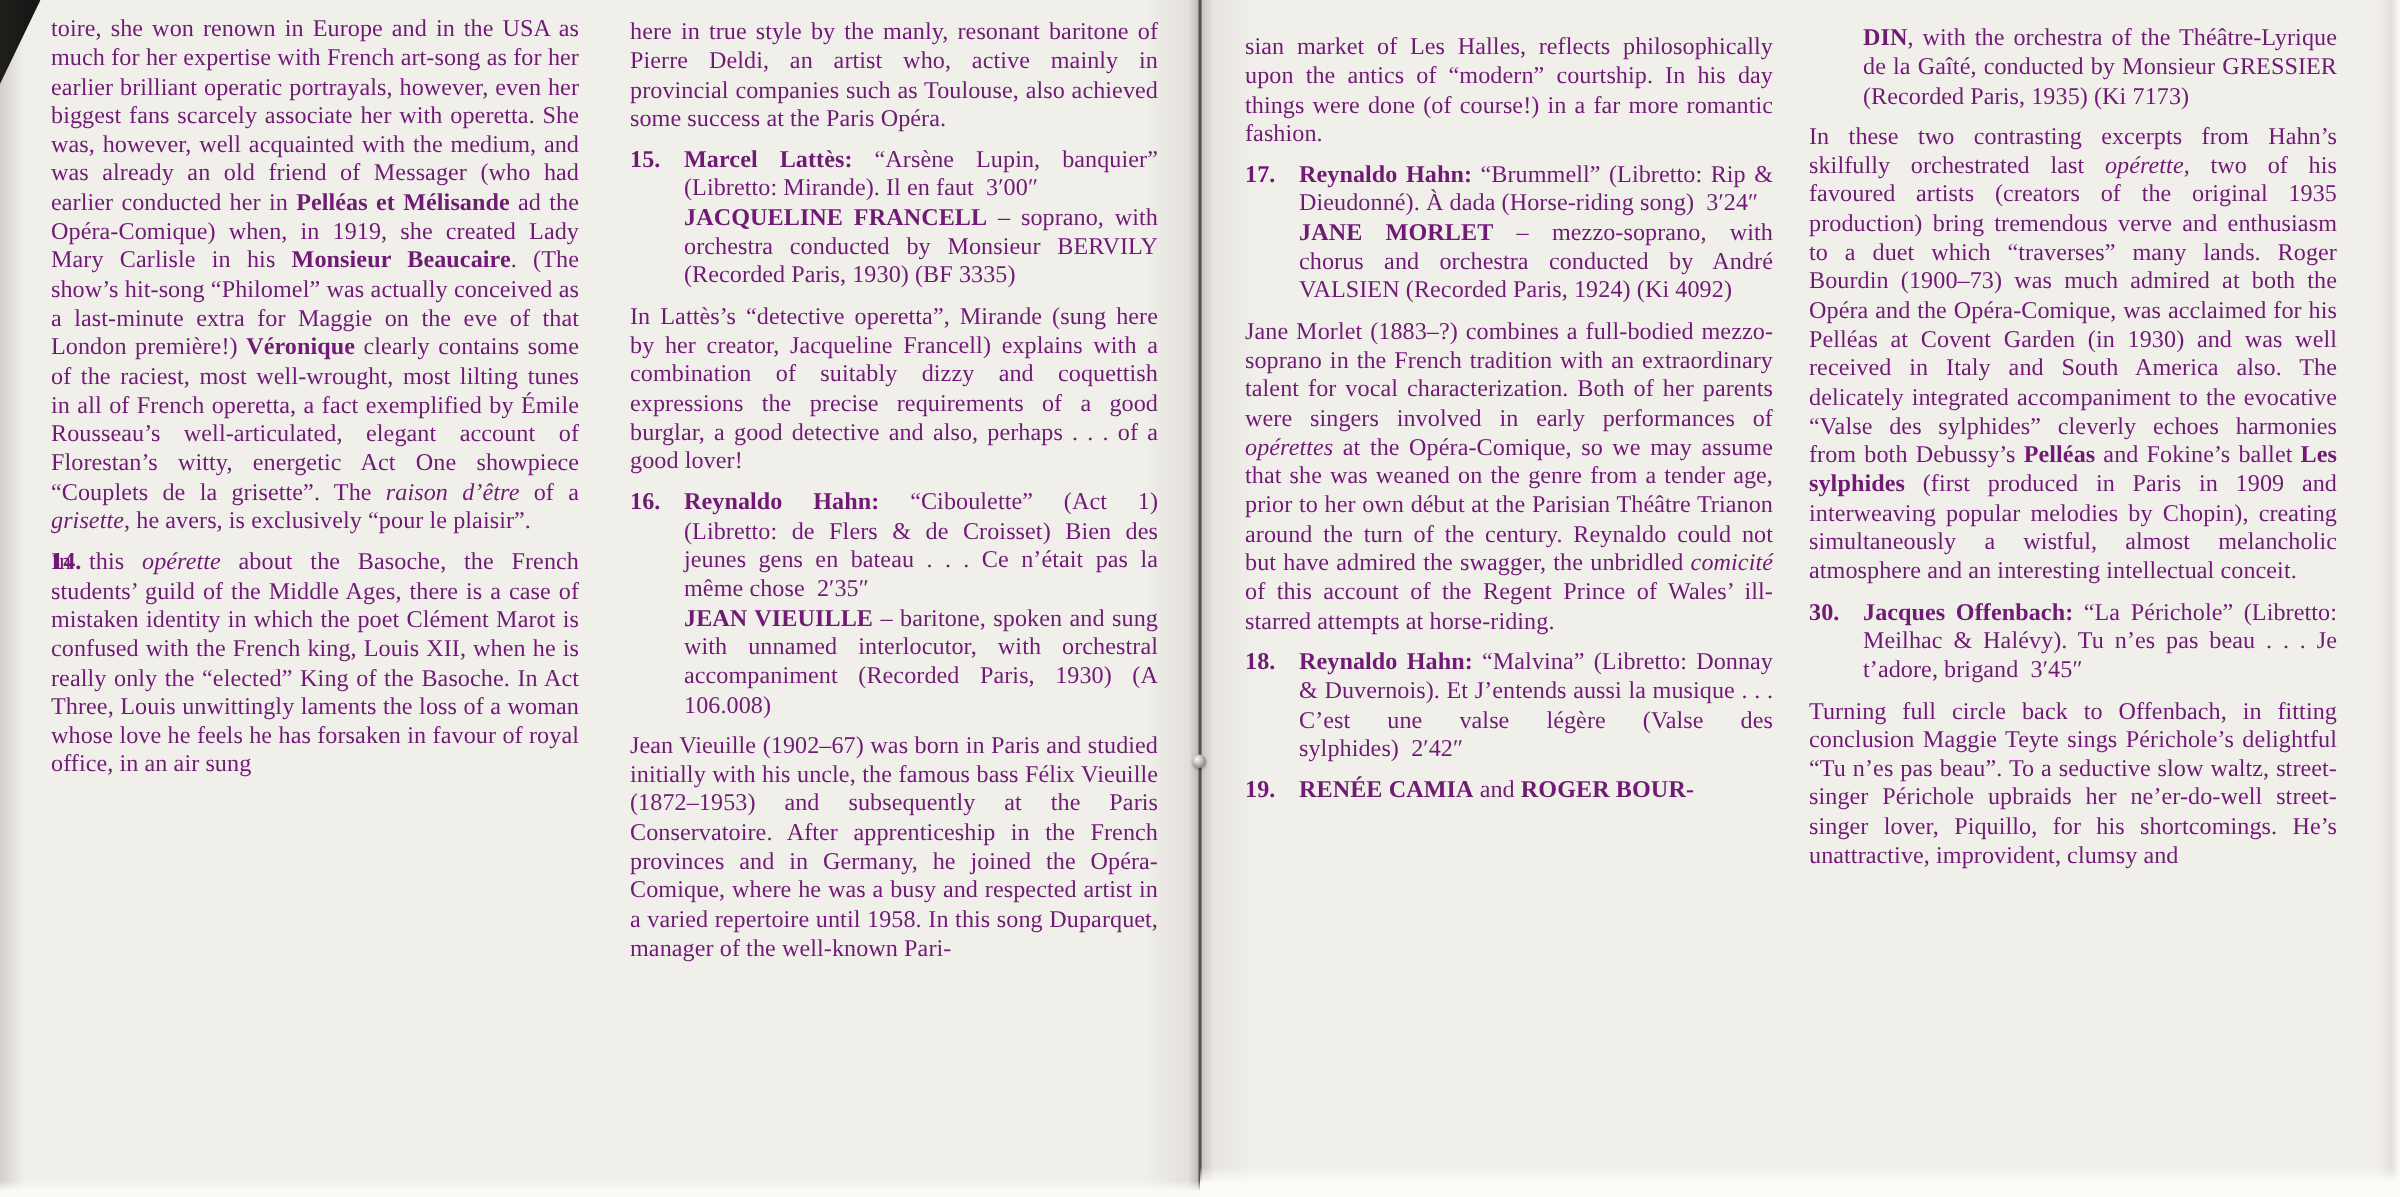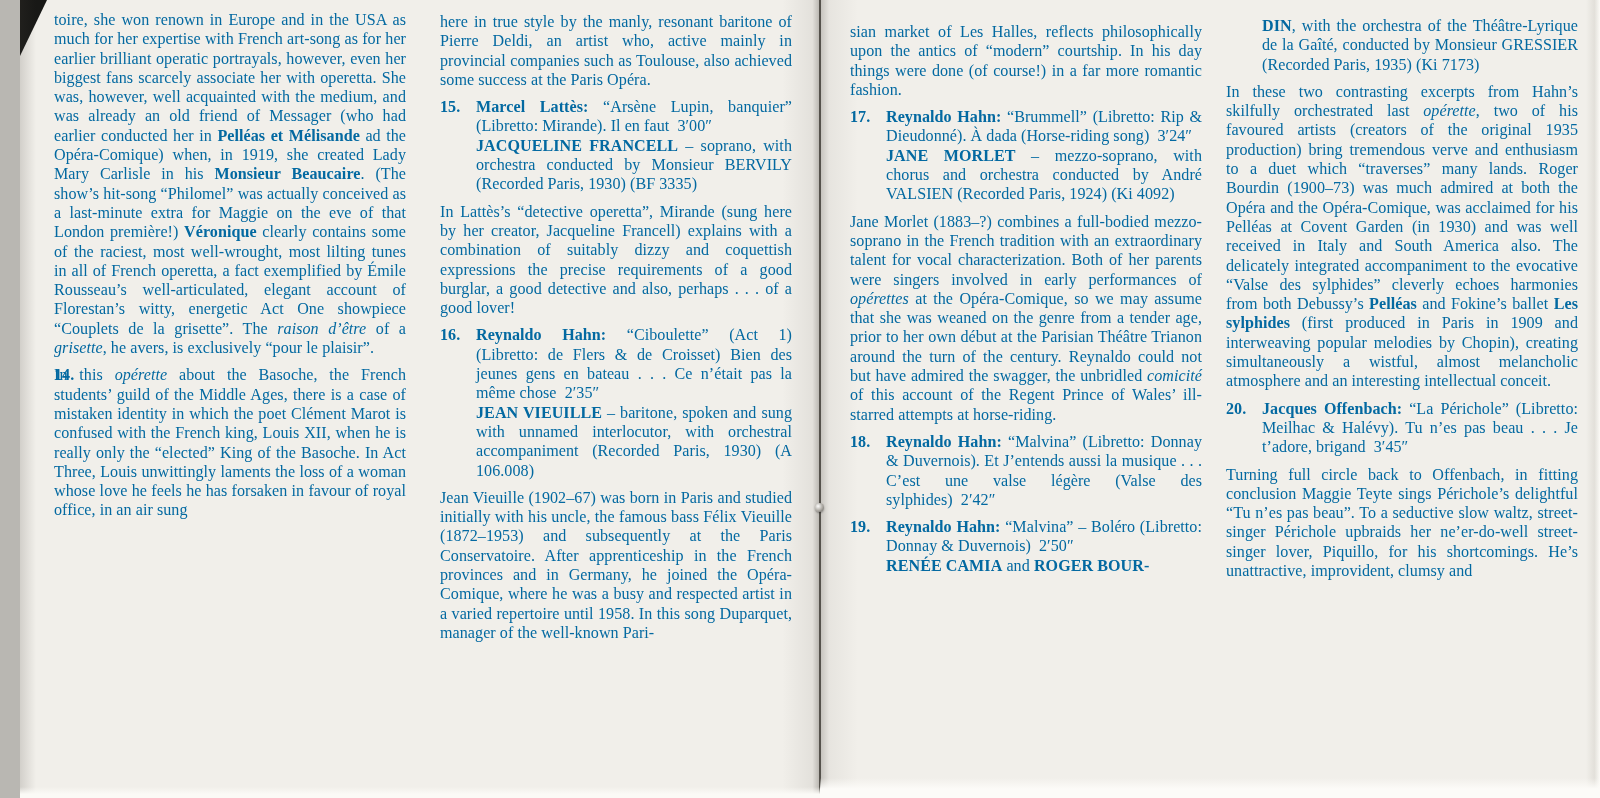--- a/index.html
+++ b/index.html
@@ -63,21 +63,21 @@
   .para{}
   .cont{padding-left:36px;}
   .track{position:relative;padding-left:36px;}
   .track-num{position:absolute;left:0;top:0;font-weight:bold;}
   .seg-b{font-weight:bold;}
   .seg-i{font-style:italic;font-family:Liberation Serif, serif;}
 </style>
 </head>
 <body>
 
-<div id="scan" style="background: rgb(241, 239, 234); color: #0369a1; margin-left: 20px;">
+<div id="scan" style="background: rgb(241, 239, 234); color: #701a75;">
   <div class="col" id="col-0-0">
       <div class="block para"><span class="seg-n">toire, she won renown in Europe and in the USA as much for her expertise with French art-song as for her earlier brilliant operatic portrayals, however, even her biggest fans scarcely associate her with operetta. She was, however, well acquainted with the medium, and was already an old friend of Messager (who had earlier conducted her in </span><span class="seg-b">Pelléas et Mélisande</span><span class="seg-n"> ad the Opéra-Comique) when, in 1919, she created Lady Mary Carlisle in his </span><span class="seg-b">Monsieur Beaucaire</span><span class="seg-n">. (The show’s hit-song “Philomel” was actually conceived as a last-minute extra for Maggie on the eve of that London première!) </span><span class="seg-b">Véronique</span><span class="seg-n"> clearly contains some of the raciest, most well-wrought, most lilting tunes in all of French operetta, a fact exemplified by Émile Rousseau’s well-articulated, elegant account of Florestan’s witty, energetic Act One showpiece “Couplets de la grisette”. The </span><span class="seg-i">raison d’être</span><span class="seg-n"> of a </span><span class="seg-i">grisette</span><span class="seg-n">, he avers, is exclusively “pour le plaisir”.</span></div>
       <div class="block track">
         <span class="track-num">14.</span>
       </div>
       <div class="block para"><span class="seg-n">In this </span><span class="seg-i">opérette</span><span class="seg-n"> about the Basoche, the French students’ guild of the Middle Ages, there is a case of mistaken identity in which the poet Clément Marot is confused with the French king, Louis XII, when he is really only the “elected” King of the Basoche. In Act Three, Louis unwittingly laments the loss of a woman whose love he feels he has forsaken in favour of royal office, in an air sung</span></div>
     </div>
   <div class="col" id="col-0-1">
       <div class="block para"><span class="seg-n">here in true style by the manly, resonant baritone of Pierre Deldi, an artist who, active mainly in provincial companies such as Toulouse, also achieved some success at the Paris Opéra.</span></div>
       <div class="block track">
@@ -100,29 +100,28 @@
         <div class="track-heading"><span class="seg-b">Reynaldo Hahn:</span><span class="seg-n"> “Brummell” (Libretto: Rip &amp; Dieudonné). À dada (Horse-riding song)&nbsp;&nbsp;3′24″</span></div>
         <div class="track-performer"><span class="seg-b">JANE MORLET</span><span class="seg-n"> – mezzo-soprano, with chorus and orchestra conducted by André VALSIEN (Recorded Paris, 1924) (Ki 4092)</span></div>
       </div>
       <div class="block para"><span class="seg-n">Jane Morlet (1883–?) combines a full-bodied mezzo-soprano in the French tradition with an extraordinary talent for vocal characterization. Both of her parents were singers involved in early performances of </span><span class="seg-i">opérettes</span><span class="seg-n"> at the Opéra-Comique, so we may assume that she was weaned on the genre from a tender age, prior to her own début at the Parisian Théâtre Trianon around the turn of the century. Reynaldo could not but have admired the swagger, the unbridled </span><span class="seg-i">comicité</span><span class="seg-n"> of this account of the Regent Prince of Wales’ ill-starred attempts at horse-riding.</span></div>
       <div class="block track">
         <span class="track-num">18.</span>
         <div class="track-heading"><span class="seg-b">Reynaldo Hahn:</span><span class="seg-n"> “Malvina” (Libretto: Donnay &amp; Duvernois). Et J’entends aussi la musique . . . C’est une valse légère (Valse des sylphides)&nbsp;&nbsp;2′42″</span></div>
       </div>
       <div class="block track">
         <span class="track-num">19.</span>
-        <div class="track-heading"><span class="seg-b">Reynaldo Hahn:</span><span class="seg-n"> “Malvina” – Boléro (Libretto: Donnay &amp; Duvernois)&nbsp;&nbsp;2′50″</span></div>
         <div class="track-performer"><span class="seg-b">RENÉE CAMIA</span><span class="seg-n"> and </span><span class="seg-b">ROGER BOUR-</span></div>
       </div>
     </div>
   <div class="col" id="col-1-1">
       <div class="block cont"><span class="seg-b">DIN</span><span class="seg-n">, with the orchestra of the Théâtre-Lyrique de la Gaîté, conducted by Monsieur GRESSIER (Recorded Paris, 1935) (Ki 7173)</span></div>
       <div class="block para"><span class="seg-n">In these two contrasting excerpts from Hahn’s skilfully orchestrated last </span><span class="seg-i">opérette</span><span class="seg-n">, two of his favoured artists (creators of the original 1935 production) bring tremendous verve and enthusiasm to a duet which “traverses” many lands. Roger Bourdin (1900–73) was much admired at both the Opéra and the Opéra-Comique, was acclaimed for his Pelléas at Covent Garden (in 1930) and was well received in Italy and South America also. The delicately integrated accompaniment to the evocative “Valse des sylphides” cleverly echoes harmonies from both Debussy’s </span><span class="seg-b">Pelléas</span><span class="seg-n"> and Fokine’s ballet </span><span class="seg-b">Les sylphides</span><span class="seg-n"> (first produced in Paris in 1909 and interweaving popular melodies by Chopin), creating simultaneously a wistful, almost melancholic atmosphere and an interesting intellectual conceit.</span></div>
       <div class="block track">
-        <span class="track-num">20.</span>
+        <span class="track-num">30.</span>
         <div class="track-heading"><span class="seg-b">Jacques Offenbach:</span><span class="seg-n"> “La Périchole” (Libretto: Meilhac &amp; Halévy). Tu n’es pas beau . . . Je t’adore, brigand&nbsp;&nbsp;3′45″</span></div>
       </div>
       <div class="block para"><span class="seg-n">Turning full circle back to Offenbach, in fitting conclusion Maggie Teyte sings Périchole’s delightful “Tu n’es pas beau”. To a seductive slow waltz, street-singer Périchole upbraids her ne’er-do-well street-singer lover, Piquillo, for his shortcomings. He’s unattractive, improvident, clumsy and</span></div>
     </div>
 
   <div id="gutter-shadow"></div>
   <div id="crease-line" style="background: rgb(85, 82, 76);"></div>
   <div id="staple"></div>
   <div id="corner-shade"></div>
   <div id="left-edge"></div>

